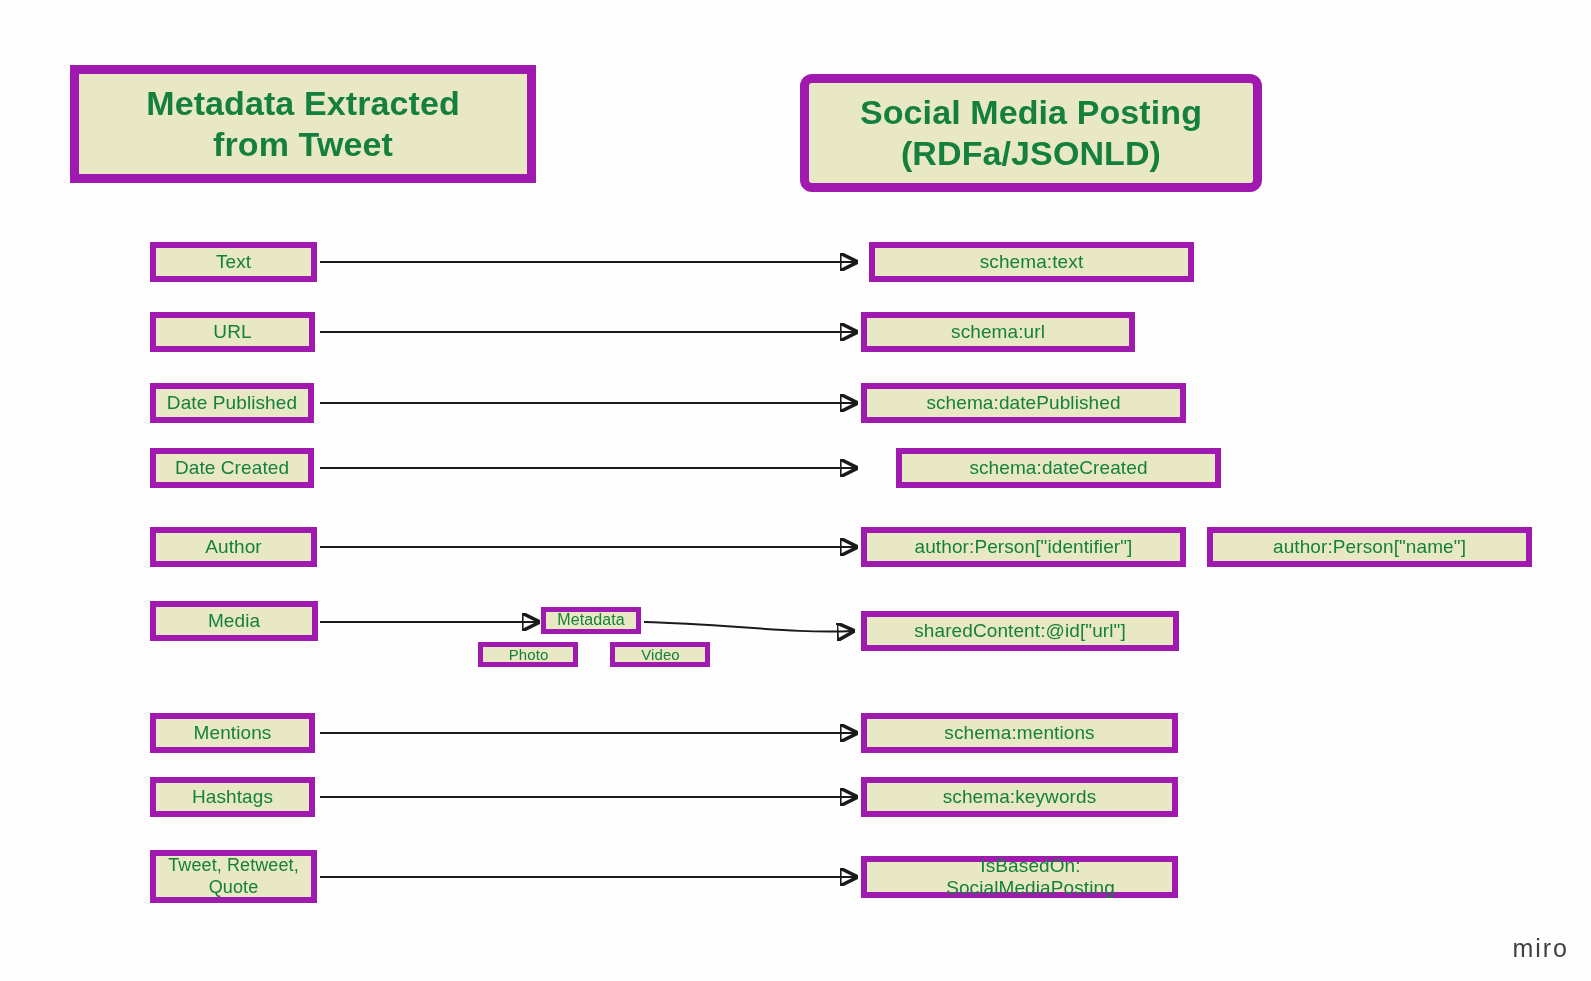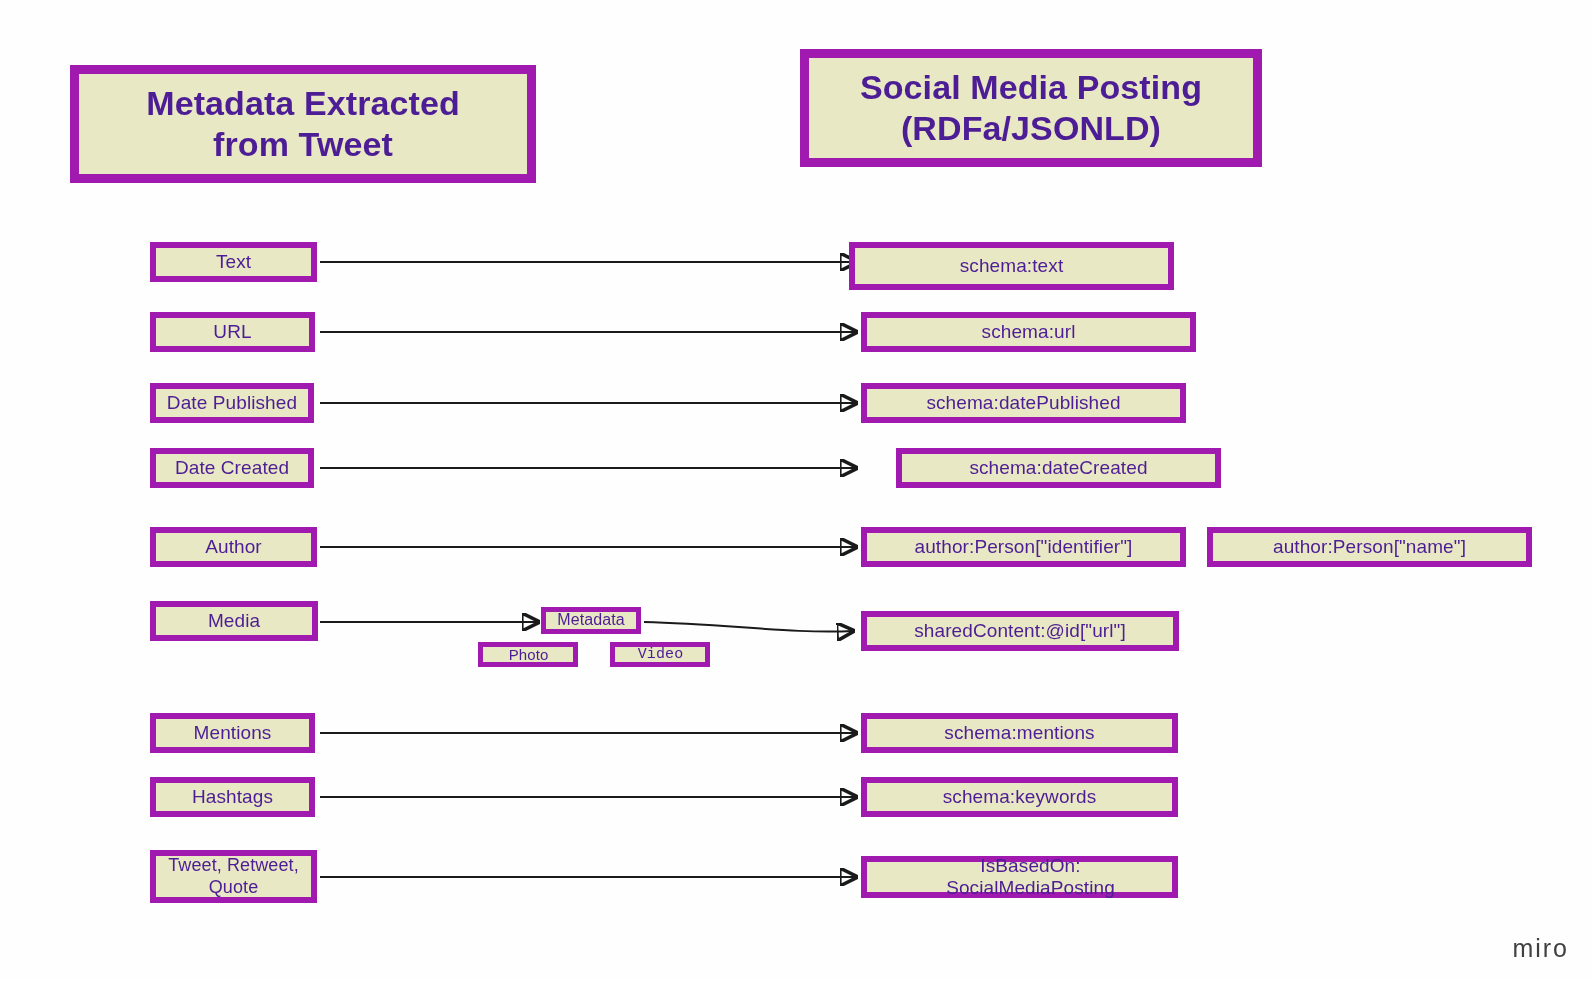--- a/index.html
+++ b/index.html
@@ -16,21 +16,21 @@
     height: 981px;
     background: #fefefe;
     overflow: hidden;
   }
   
   .node {
     position: absolute;
     box-sizing: border-box;
     background: #e9e8c4;
     border: 6px solid #a01ab0;
-    color: #4c1d95;
+    color: #15803d;
     display: flex;
     align-items: center;
     justify-content: center;
     text-align: center;
     line-height: 1.18;
     font-size: 19px;
     letter-spacing: 0.1px;
     padding: 2px 6px;
   }
   .node.header {
@@ -98,21 +98,21 @@
     <line x1="320" y1="877" x2="856" y2="877" marker-end="url(#arrow)"></line>
   </svg>
 
   <div class="node header" style="left:70px; top:65px; width:466px; height:118px;">
     <span>
       <span>Metadata Extracted</span><br>
       <span>from Tweet</span>
     </span>
   </div>
 
-  <div class="node header" style="left:800px; top:49px; width:462px; height:118px;">
+  <div class="node header" style="left:800px; top:74px; width:462px; height:118px;border-radius:12px;">
     <span>
       <span>Social Media Posting</span><br>
       <span>(RDFa/JSONLD)</span>
     </span>
   </div>
 
   <div class="node" style="left:150px; top:312px; width:165px; height:40px;">
     <span>URL</span>
   </div>
 
@@ -152,29 +152,29 @@
   </div>
 
   <div class="node small" style="left:541px; top:607px; width:100px; height:27px;">
     <span>Metadata</span>
   </div>
 
   <div class="node tiny" style="left:478px; top:642px; width:100px; height:25px;">
     <span>Photo</span>
   </div>
 
-  <div class="node tiny" style="left:610px; top:642px; width:100px; height:25px;font-family:Liberation Mono, monospace;">
+  <div class="node tiny" style="left:610px; top:642px; width:100px; height:25px;">
     <span>Video</span>
   </div>
 
-  <div class="node" style="left:849px; top:242px; width:325px; height:48px;">
+  <div class="node" style="left:869px; top:242px; width:325px; height:40px;">
     <span>schema:text</span>
   </div>
 
-  <div class="node" style="left:861px; top:312px; width:335px; height:40px;">
+  <div class="node" style="left:861px; top:312px; width:274px; height:40px;">
     <span>schema:url</span>
   </div>
 
   <div class="node" style="left:861px; top:383px; width:325px; height:40px;">
     <span>schema:datePublished</span>
   </div>
 
   <div class="node" style="left:896px; top:448px; width:325px; height:40px;">
     <span>schema:dateCreated</span>
   </div>

